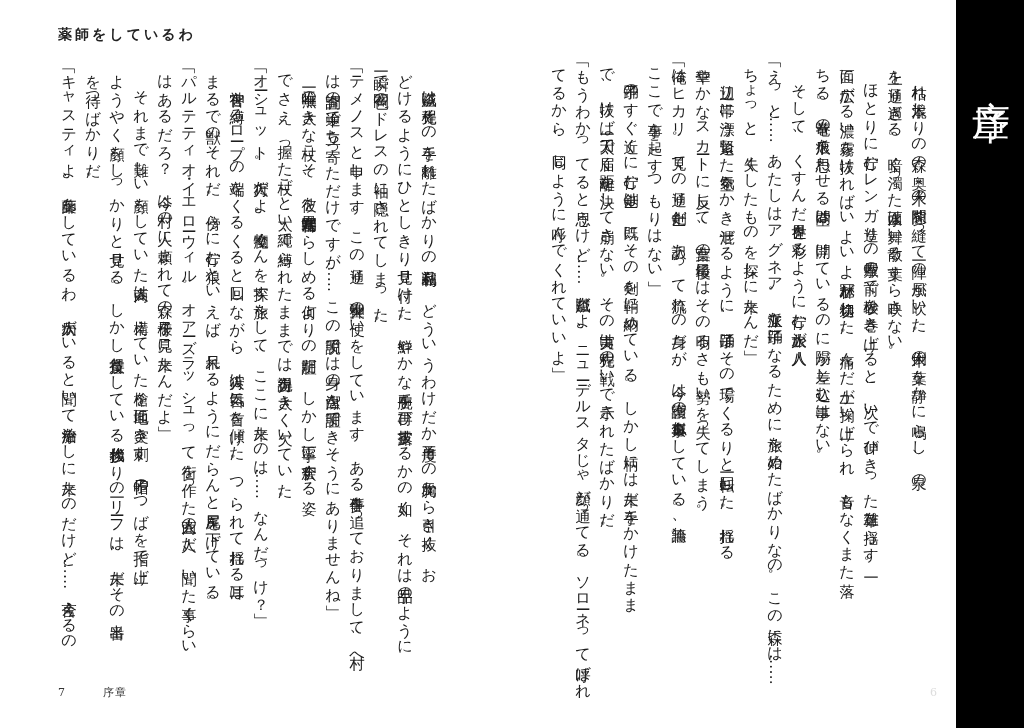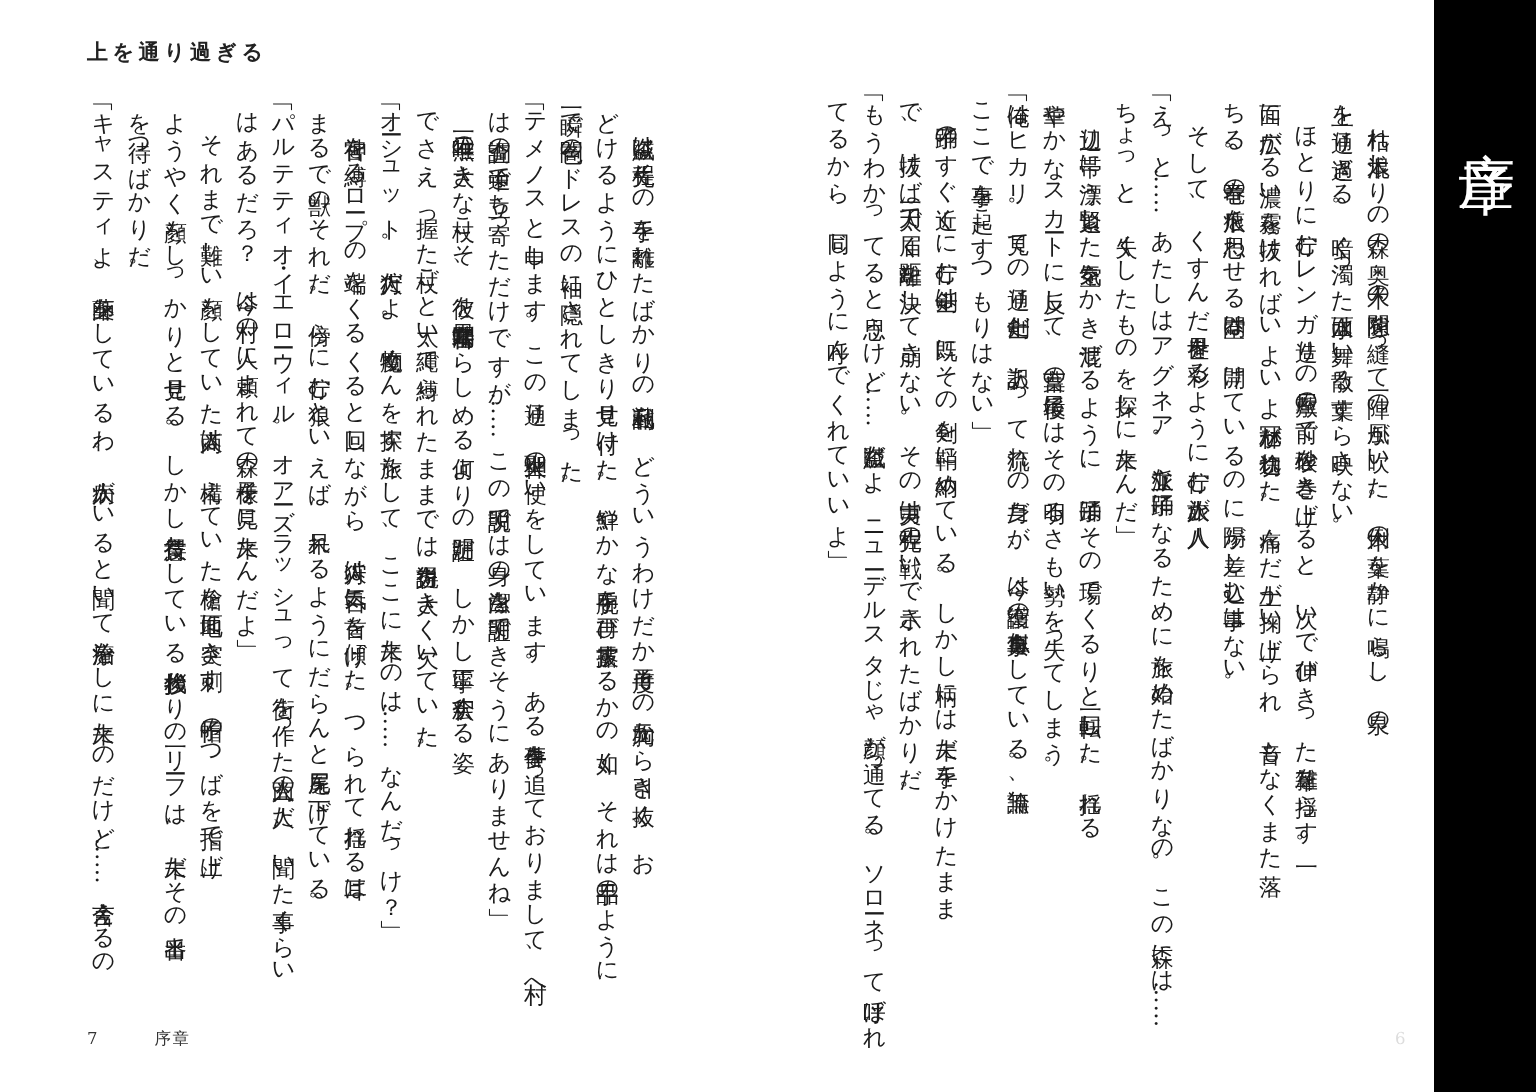--- a/index.html
+++ b/index.html
@@ -37,21 +37,21 @@
     white-space: nowrap; color: #1c1c1c;
   }
   .col.left { top: 64px; }
 </style>
 </head>
 <body>
 
 <div class="spread">
 
   <div class="page page-left">
-    <div class="running-head">上を通り過ぎる</div>
+    <div class="running-head">薬師をしているわ</div>
 
     <div class="col left" style="left:418px">　盗賊は先程その手を離れたばかりの戦利品を、どういうわけだか再度その胸元から引き抜く。お</div>
     <div class="col left" style="left:394px">どけるようにひとしきり見せ付けた。鮮やかな手腕を再び披露するかの如く、それは手品のように</div>
     <div class="col left" style="left:370px">一瞬で闇色のドレスの袖に隠されてしまった。</div>
     <div class="col left" style="left:346px">「テメノスと申します。この通り、聖火神の使いをしています。ある事件を追っておりまして、村へ</div>
     <div class="col left" style="left:322px">は調査の途中で立ち寄っただけですが……この説明では身の潔白を証明できそうにありませんね」</div>
     <div class="col left" style="left:298px">　唯一無二の大きな杖こそ、彼を異端審問官たらしめる何よりの証明だ。しかし丁寧に会釈する姿</div>
     <div class="col left" style="left:274px">でさえ、握った杖ごと太い縄で縛られたままでは説得力を大きく欠いていた。</div>
     <div class="col left" style="left:250px">「オーシュット。狩人だよ。魔物くんを探す旅をして、ここに来たのは……なんだっけ？」</div>
     <div class="col left" style="left:226px">　神官を縛るロープの端をくるくると回しながら、狩人は呑気に首を傾げた。つられて揺れる耳は</div>

